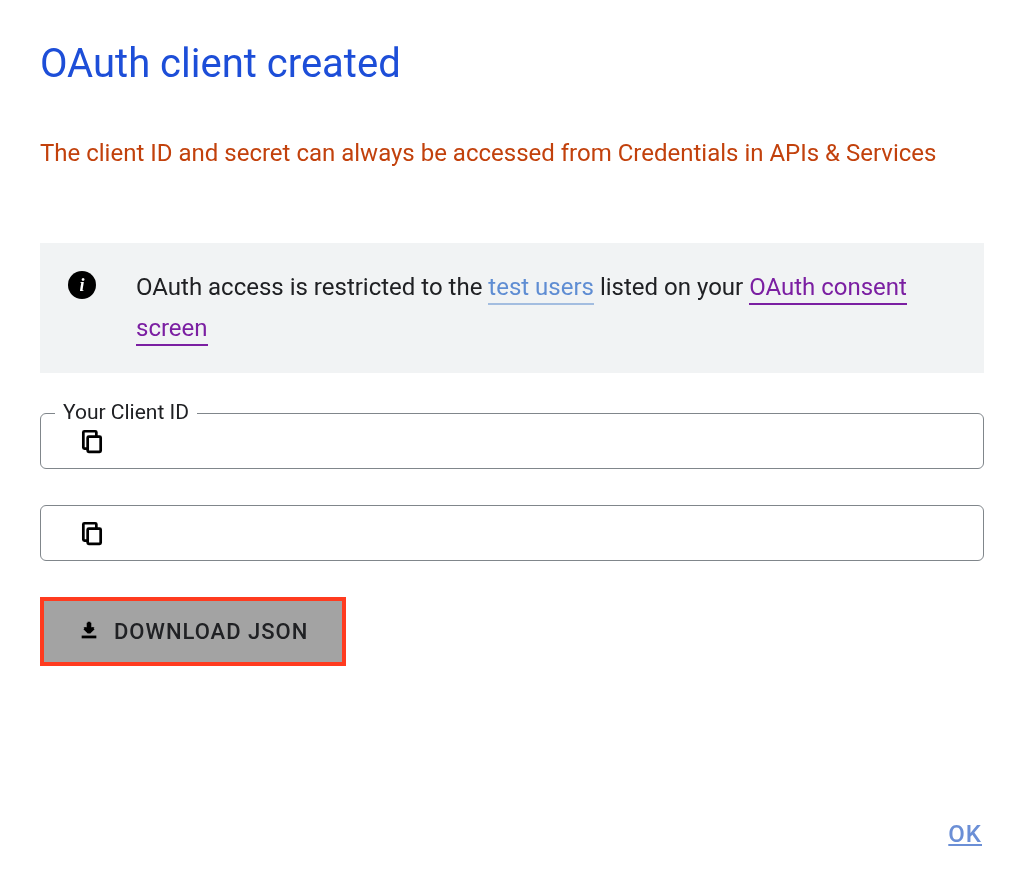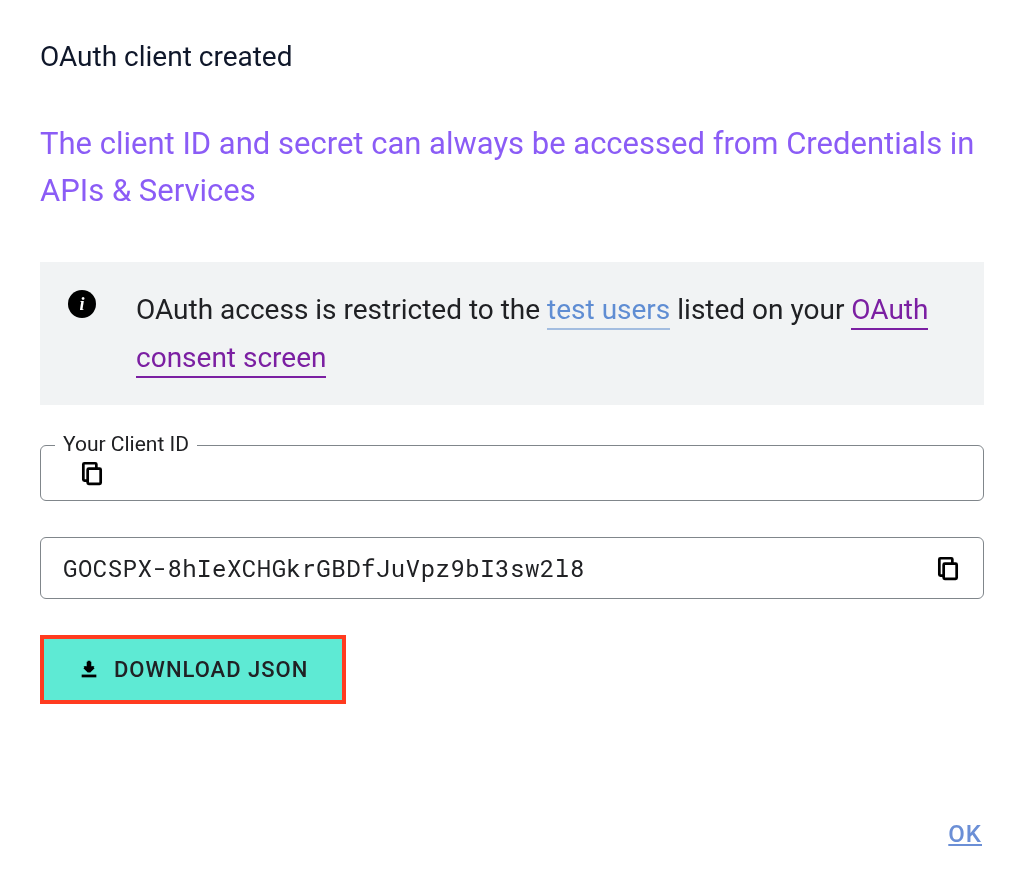--- a/index.html
+++ b/index.html
@@ -10,31 +10,31 @@
     body {
       font-family: 'Roboto', Arial, sans-serif;
       background: #fff;
       width: 1024px;
       height: 890px;
       padding: 40px 40px 0 40px;
       position: relative;
       color: #202124;
     }
     .dialog-title {
-      font-size: 28px;
+      font-size: 40px;
       font-weight: 400;
-      color: #0f172a;
+      color: #1d4ed8;
       margin-bottom: 48px;
     }
     .description {
-      font-size: 31px;
+      font-size: 24px;
       font-weight: 400;
-      color: #8b5cf6;
+      color: #c2410c;
       line-height: 1.5;
-      margin-bottom: 48px;
+      margin-bottom: 72px;
     }
     .info-banner {
       background: #f1f3f4;
       padding: 24px 28px;
       display: flex;
       align-items: flex-start;
       gap: 40px;
       margin-bottom: 40px;
     }
     .info-icon {
@@ -47,21 +47,21 @@
       align-items: center;
       justify-content: center;
       font-weight: bold;
       font-size: 18px;
       flex-shrink: 0;
       margin-top: 4px;
       font-family: Georgia, serif;
       font-style: italic;
     }
     .info-text {
-      font-size: 28px;
+      font-size: 24px;
       line-height: 1.7;
       color: #202124;
     }
     .link {
       color: #7b1fa2;
       text-decoration: none;
       border-bottom: 2px solid #7b1fa2;
       padding-bottom: 2px;
     }
     .link.blue {
@@ -101,21 +101,21 @@
       flex-shrink: 0;
       margin-left: 16px;
       cursor: pointer;
     }
     .download-button {
       display: inline-flex;
       align-items: center;
       gap: 14px;
       padding: 18px 34px;
       border: 4px solid #ff3b1f;
-      background: #5eead4;
+      background: #a3a3a3;
       cursor: pointer;
       font-family: inherit;
     }
     .download-icon {
       width: 22px;
       height: 22px;
     }
     .download-label {
       font-size: 22px;
       font-weight: 500;
@@ -155,21 +155,20 @@
 
 <div class="field-container">
   <div class="field-legend">Your Client ID</div>
   <svg class="copy-icon" viewBox="0 0 24 24" fill="none" stroke="#000" stroke-width="2.5">
     <rect x="8" y="8" width="12" height="14" rx="1"></rect>
     <path d="M16 8V4a1 1 0 0 0-1-1H5a1 1 0 0 0-1 1v14a1 1 0 0 0 1 1h3"></path>
   </svg>
 </div>
 
 <div class="field-container">
-  <div class="field-value">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</div>
   <svg class="copy-icon" viewBox="0 0 24 24" fill="none" stroke="#000" stroke-width="2.5">
     <rect x="8" y="8" width="12" height="14" rx="1"></rect>
     <path d="M16 8V4a1 1 0 0 0-1-1H5a1 1 0 0 0-1 1v14a1 1 0 0 0 1 1h3"></path>
   </svg>
 </div>
 
 <button class="download-button">
   <svg class="download-icon" viewBox="0 0 24 24" fill="#000">
     <path d="M12 2 L12 14 M12 14 L7 9 M12 14 L17 9" stroke="#000" stroke-width="3" fill="none"></path>
     <path d="M12 3 L12 13" stroke="#000" stroke-width="5"></path>

